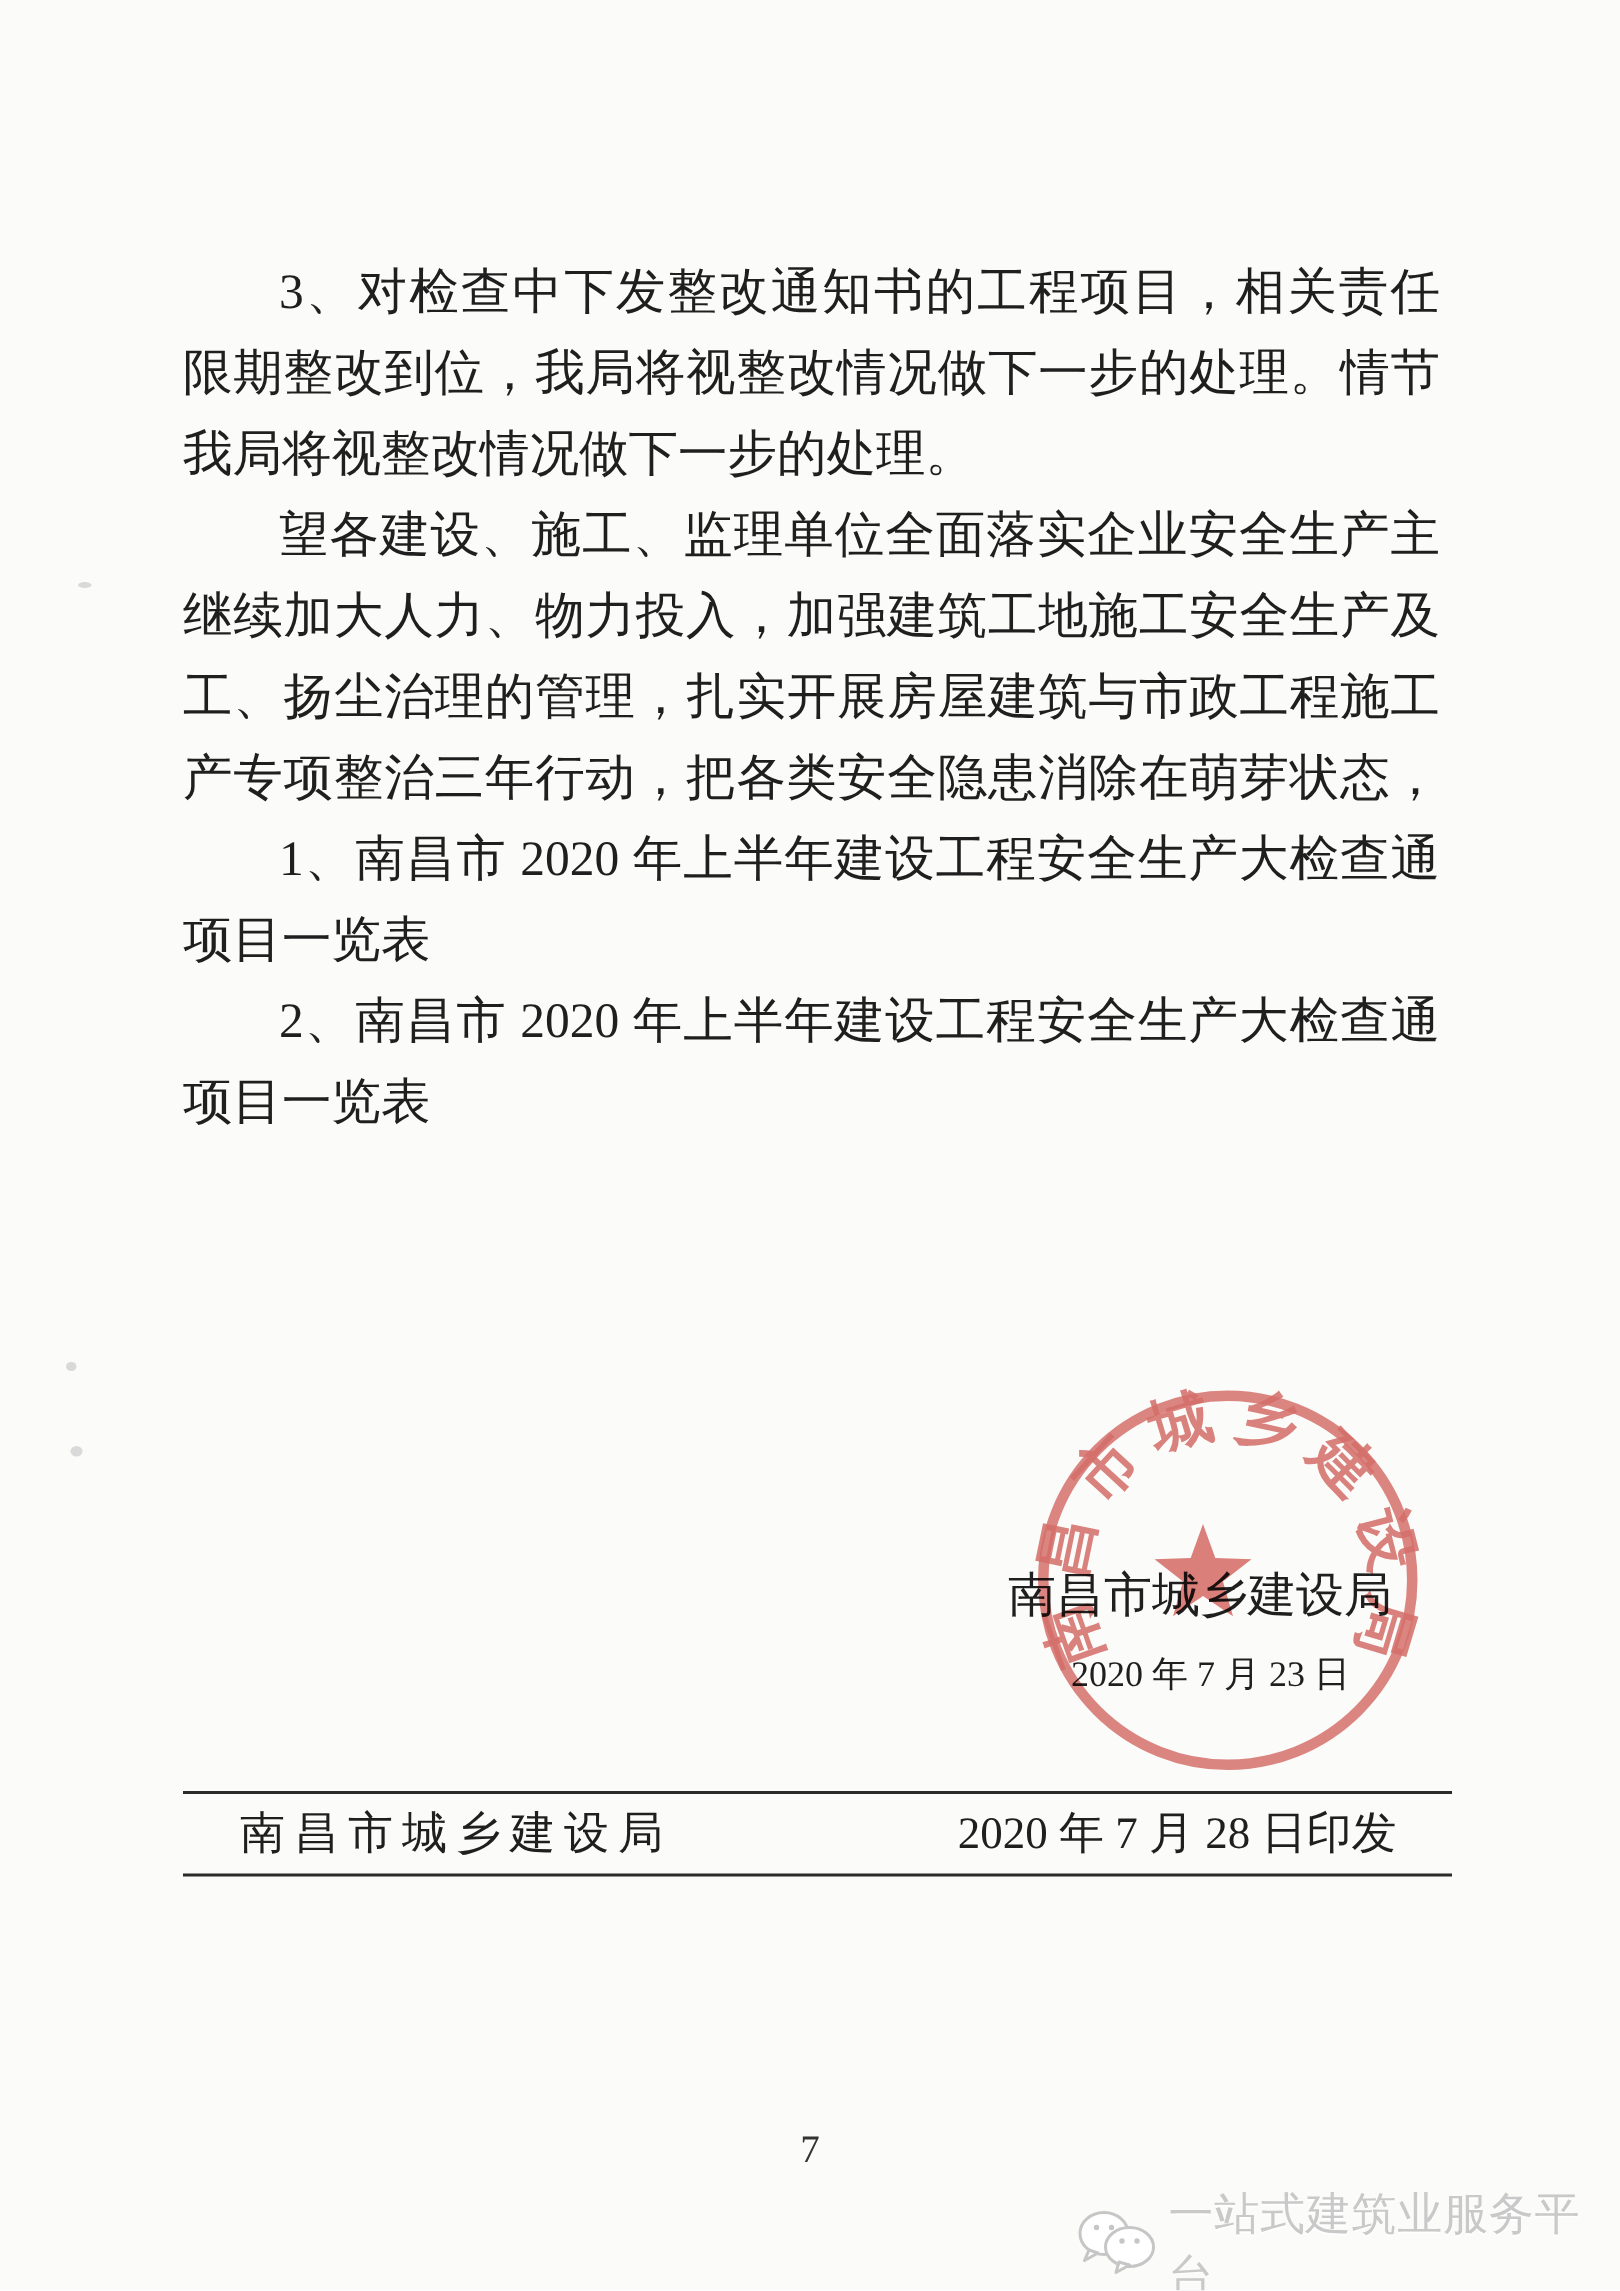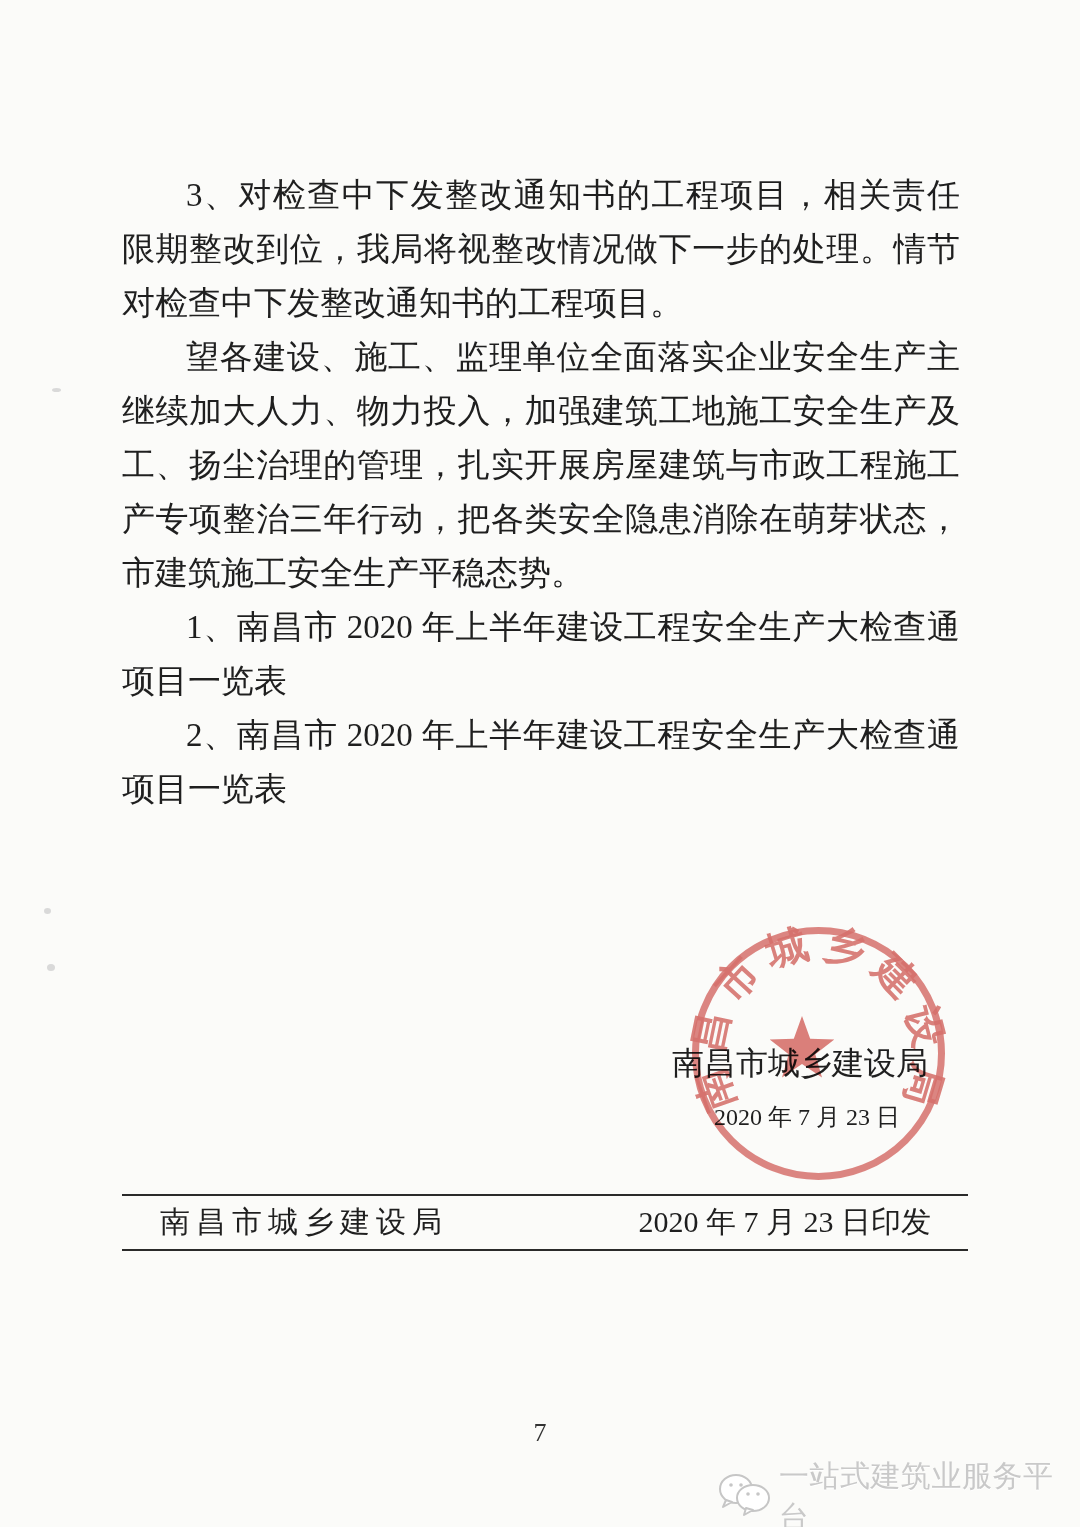--- a/index.html
+++ b/index.html
@@ -59,27 +59,26 @@
   .speck.s3 { left:47px;  top:964px;  width:8px;  height:7px; }
 </style>
 </head>
 <body>
 
 <div class="page">
 
   <div class="textblock">
     <div class="doc-line indent">3、对检查中下发整改通知书的工程项目，相关责任企业必须</div>
     <div class="doc-line">限期整改到位，我局将视整改情况做下一步的处理。情节严重的，</div>
-    <div class="doc-line short">对检查中下发整改通知书的工程项目。</div>
+    <div class="doc-line short">我局将视整改情况做下一步的处理。</div>
 
     <div class="doc-line indent">望各建设、施工、监理单位全面落实企业安全生产主体责任，</div>
     <div class="doc-line">继续加大人力、物力投入，加强建筑工地施工安全生产及文明施</div>
     <div class="doc-line">工、扬尘治理的管理，扎实开展房屋建筑与市政工程施工安全生</div>
     <div class="doc-line">产专项整治三年行动，把各类安全隐患消除在萌芽状态，确保我</div>
-    <div class="doc-line short">市建筑施工安全生产平稳态势。</div>
 
 
     <div class="doc-line indent">1、南昌市 2020 年上半年建设工程安全生产大检查通报表扬</div>
     <div class="doc-line short">项目一览表</div>
     <div class="doc-line indent">2、南昌市 2020 年上半年建设工程安全生产大检查通报批评</div>
     <div class="doc-line short">项目一览表</div>
   </div>
 
   <div class="signature">
     <div class="org">南昌市城乡建设局</div>
@@ -94,21 +93,21 @@
       <circle cx="131.5" cy="131.5" r="123" fill="none" stroke-width="7" opacity="0.85" stroke="#cf4a45"></circle>
       <text font-size="41" font-weight="bold" font-family="Liberation Serif, DejaVu Serif, serif" opacity="0.88" fill="#cf4a45">
         <textPath href="#sealArc" startOffset="6" textLength="402" lengthAdjust="spacing">南昌市城乡建设局</textPath>
       </text>
       <polygon opacity="0.9" points="115,94 123.2,116.7 147.3,117.5 128.3,132.3 135,155.5 115,142 95,155.5 101.7,132.3 82.7,117.5 106.8,116.7" fill="#cf4a45"></polygon>
     </svg>
   </div>
 
   <div class="footer">
     <span class="issuer">南昌市城乡建设局</span>
-    <span class="printdate">2020 年 7 月 23 日印发</span>
+    <span class="printdate">2020 年 7 月 28 日印发</span>
   </div>
 
   <div class="pagenum">7</div>
 
   <div class="watermark">
     <span>
       <svg width="58" height="50" viewBox="0 0 58 50">
         <g fill="#ffffff" stroke="#c6c6c6" stroke-width="2">
           <ellipse cx="20" cy="19" rx="16" ry="14"></ellipse>
           <path d="M 10 30 L 7 37 L 16 32 Z" stroke-linejoin="round"></path>

